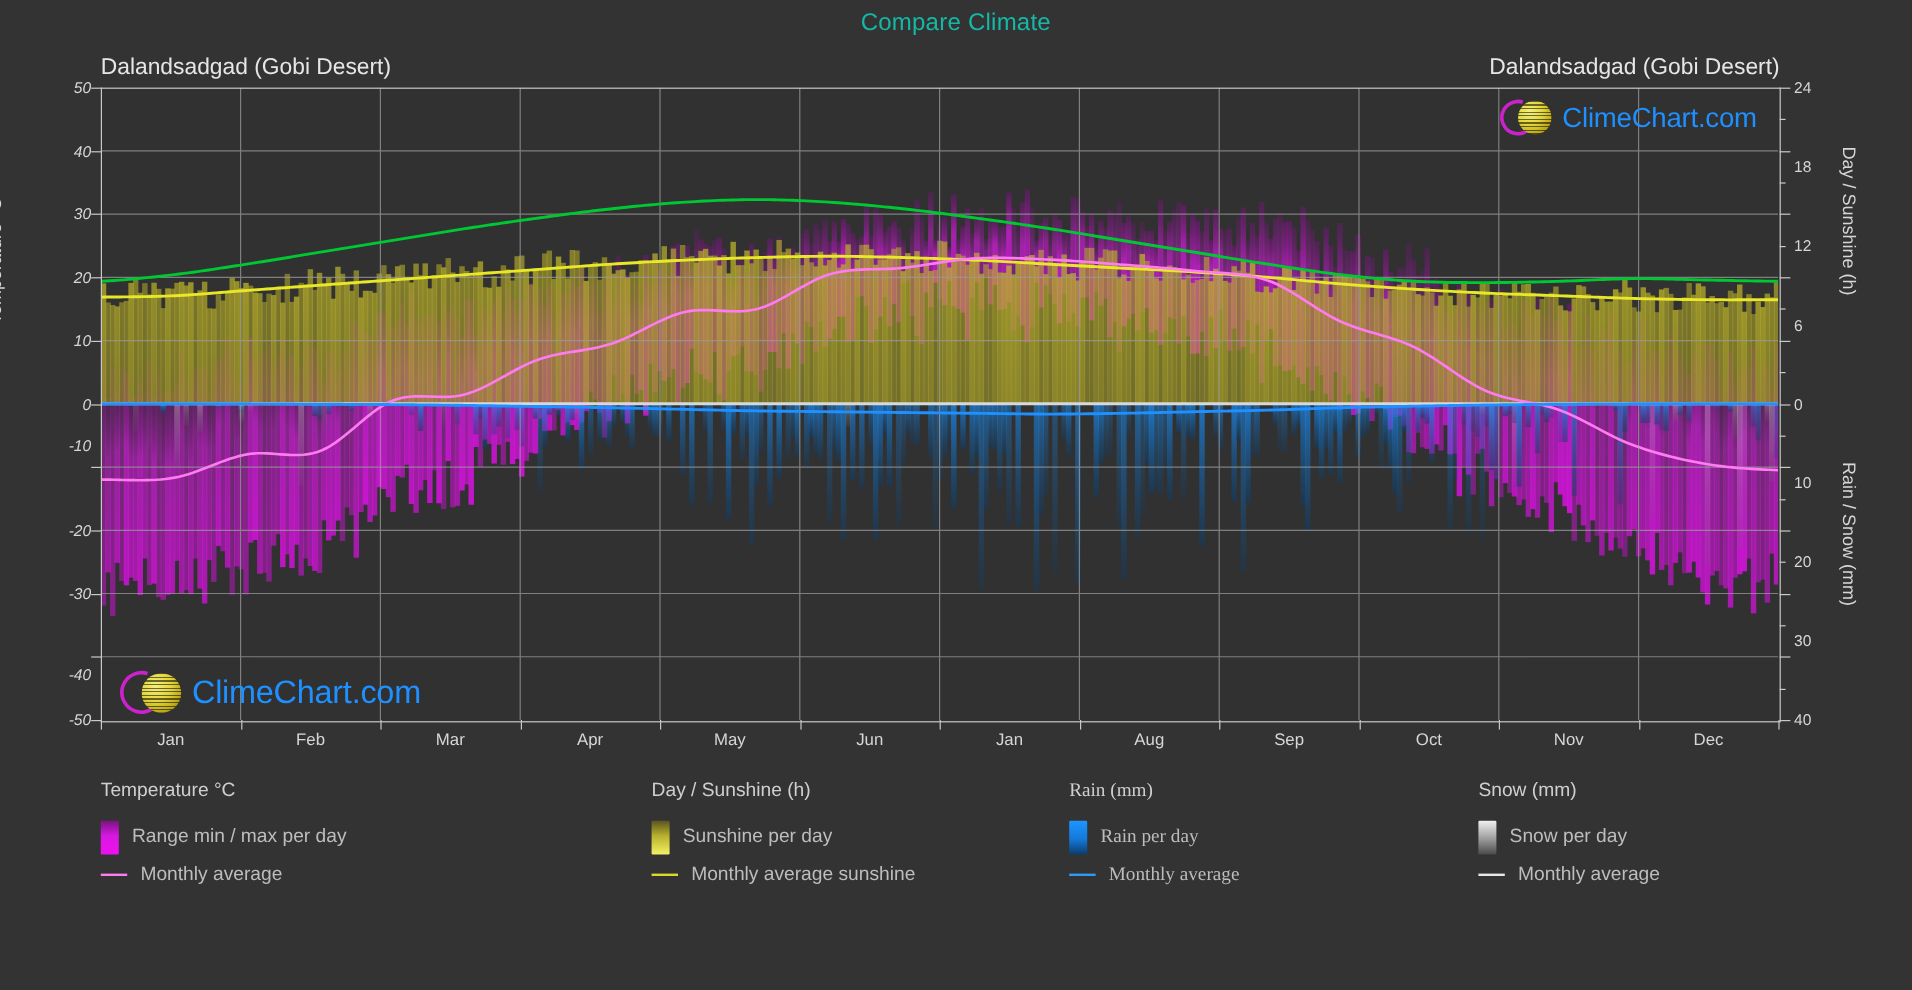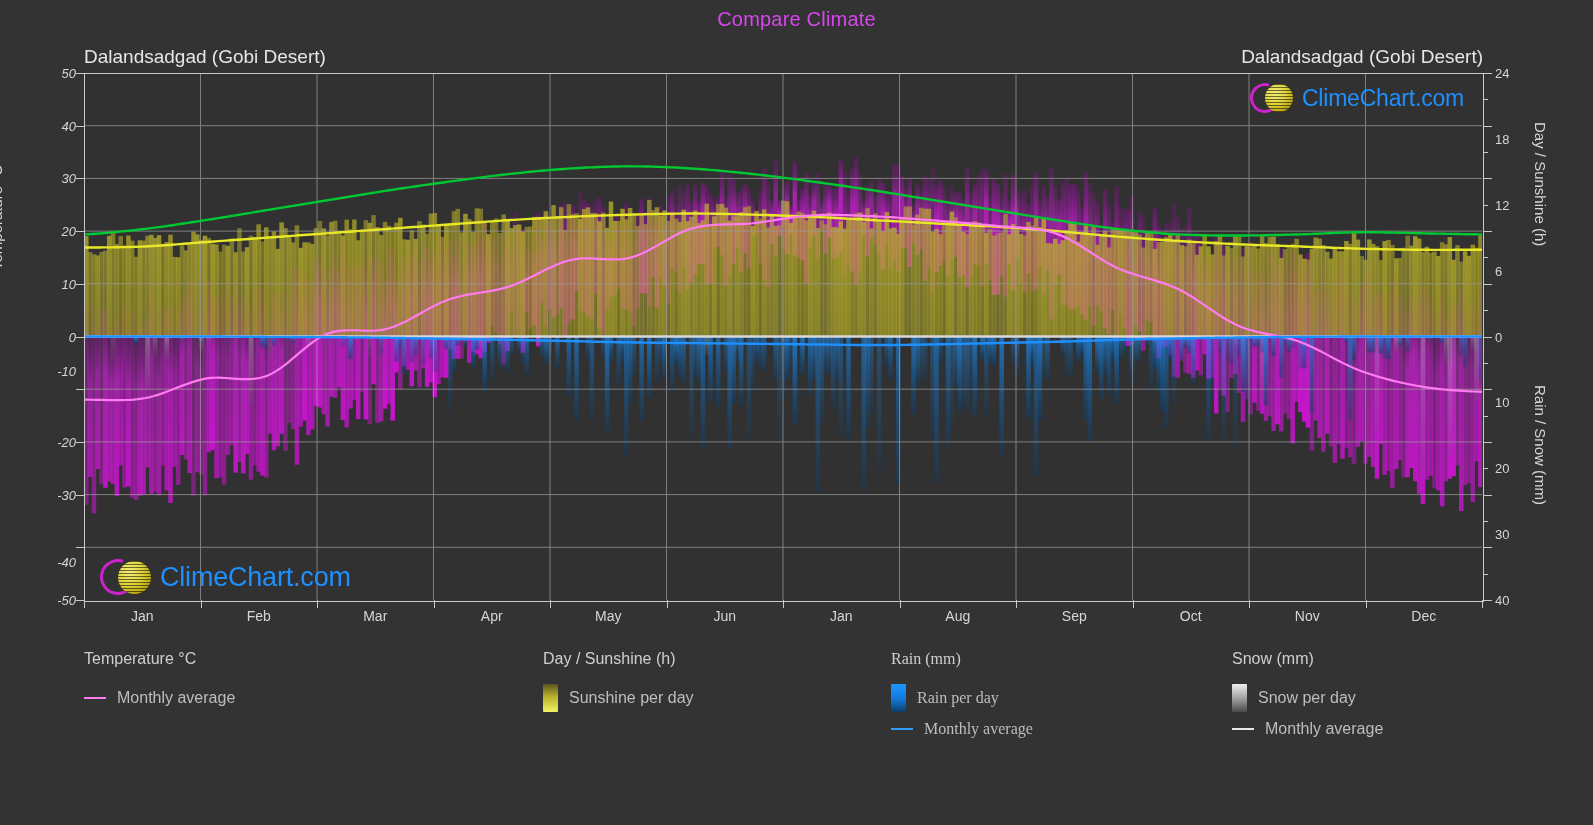--- a/index.html
+++ b/index.html
@@ -10,21 +10,21 @@
     font-family:"Liberation Sans", sans-serif;
     color:#d8d8d8;
     overflow:hidden;
     position:relative;
   }
   #root{position:relative;width:1593px;height:825px;}
 
   
   .main-title{
     position:absolute;left:0;top:8px;width:1593px;
-    text-align:center;font-size:20px;color:#d946ef;
+    text-align:center;font-size:20px;color:#14b8a6;
     letter-spacing:.2px;
   }
 
   
   .station-left{
     position:absolute;left:84px;top:46px;font-size:19px;color:#e6e6e6;
   }
   .station-right{
     position:absolute;right:110px;top:46px;font-size:19px;color:#e6e6e6;
   }
@@ -1226,30 +1226,38 @@
 
   <div class="axis-left-title">Temperature °C</div>
   <div class="axis-right-title-1">Day / Sunshine (h)</div>
   <div class="axis-right-title-2">Rain / Snow (mm)</div>
 
   <div class="legend">
 
     <div class="legend-col" style="left:84px;">
       <div class="legend-head">Temperature °C</div>
       <div class="legend-row">
+        <span class="swatch-box" style="background:linear-gradient(to bottom,#7a1480 0%,#d818e0 45%,#ee10f2 100%);"></span>
+        <span class="legend-label">Range min / max per day</span>
+      </div>
+      <div class="legend-row">
         <span class="swatch-line" style="border-top-color:#ff7bf0;"></span>
         <span class="legend-label">Monthly average</span>
       </div>
     </div>
 
     <div class="legend-col" style="left:543px;">
       <div class="legend-head">Day / Sunshine (h)</div>
       <div class="legend-row">
         <span class="swatch-box" style="background:linear-gradient(to bottom,#5a5520 0%,#b8b02e 45%,#f2f264 100%);"></span>
         <span class="legend-label">Sunshine per day</span>
+      </div>
+      <div class="legend-row">
+        <span class="swatch-line" style="border-top-color:#dcdc28;"></span>
+        <span class="legend-label">Monthly average sunshine</span>
       </div>
     </div>
 
     <div class="legend-col" style="left:891px;font-family:Liberation Serif, serif;">
       <div class="legend-head">Rain (mm)</div>
       <div class="legend-row">
         <span class="swatch-box" style="background:linear-gradient(to bottom,#1c96ff 0%,#1478d8 55%,#0b3d6b 100%);"></span>
         <span class="legend-label">Rain per day</span>
       </div>
       <div class="legend-row">

